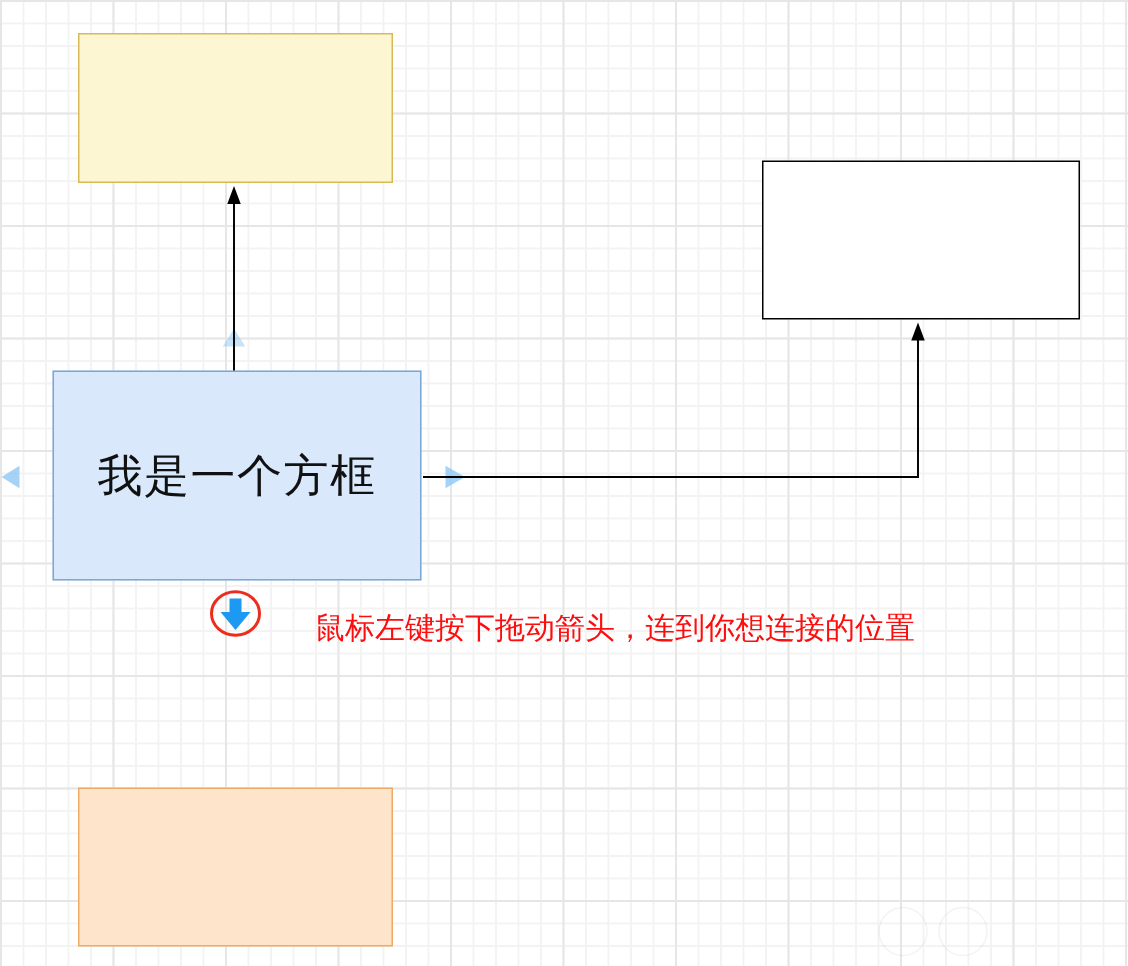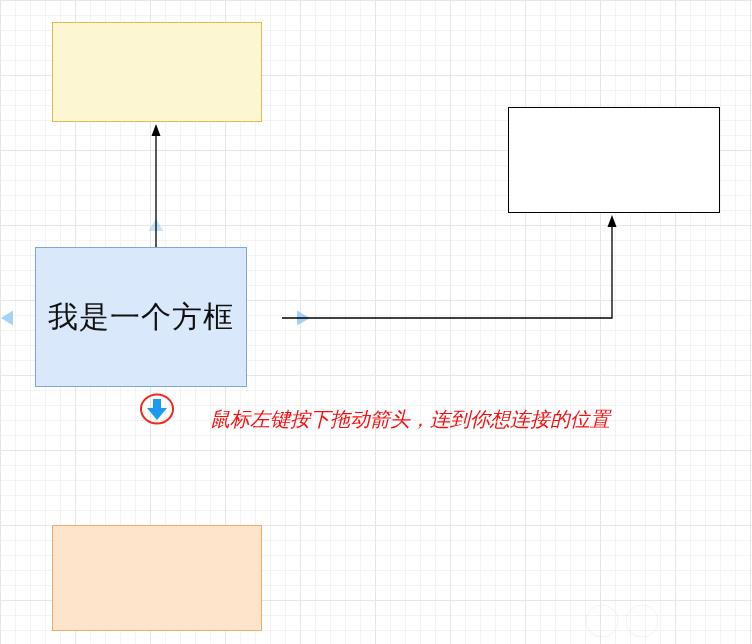--- a/index.html
+++ b/index.html
@@ -35,21 +35,21 @@
     border-color: var(--yellow-border, #d8ba55);
   }
 
   #white-box {
     left: 508px; top: 107px; width: 212px; height: 106px;
     background: var(--white-fill, #ffffff);
     border-color: var(--white-border, #000000);
   }
 
   #blue-box {
-    left: 35px; top: 247px; width: 212px; height: 140px;
+    left: 35px; top: 247px; width: 246px; height: 140px;
     background: var(--blue-fill, #d9e8fb);
     border-color: var(--blue-border, #7aa7d6);
     display: flex;
     align-items: center;
     justify-content: center;
     font-size: 30px;
     color: #111;
     letter-spacing: 1px;
   }
 
@@ -87,21 +87,20 @@
 
   .annotation-text {
     position: absolute;
     left: 210px;
     top: 407px;
     font-size: 20px;
     line-height: 24px;
     color: var(--annotation-red, #fd0d0d);
     white-space: nowrap;
     font-weight: 500;
-    font-style: italic;
   }
 </style>
 </head>
 <body>
 
 <div class="canvas">
 
   <div class="shape" id="yellow-box">
     <span></span>
   </div>

